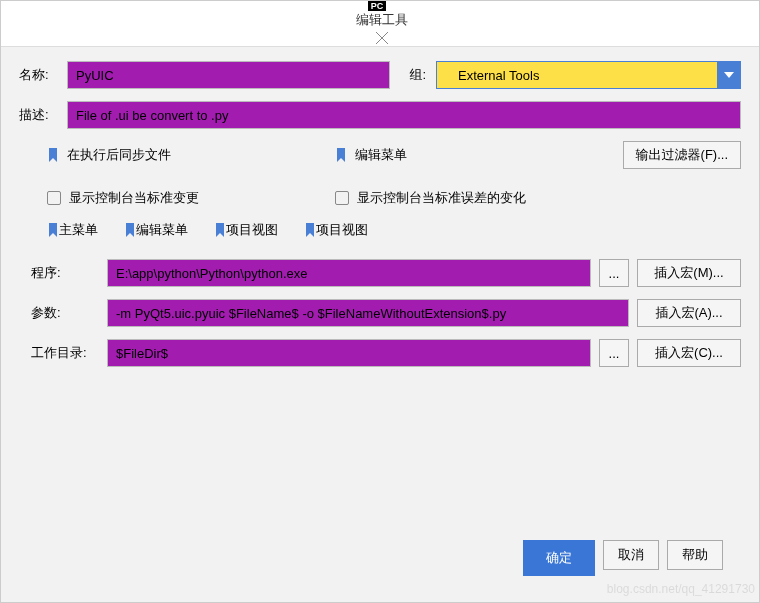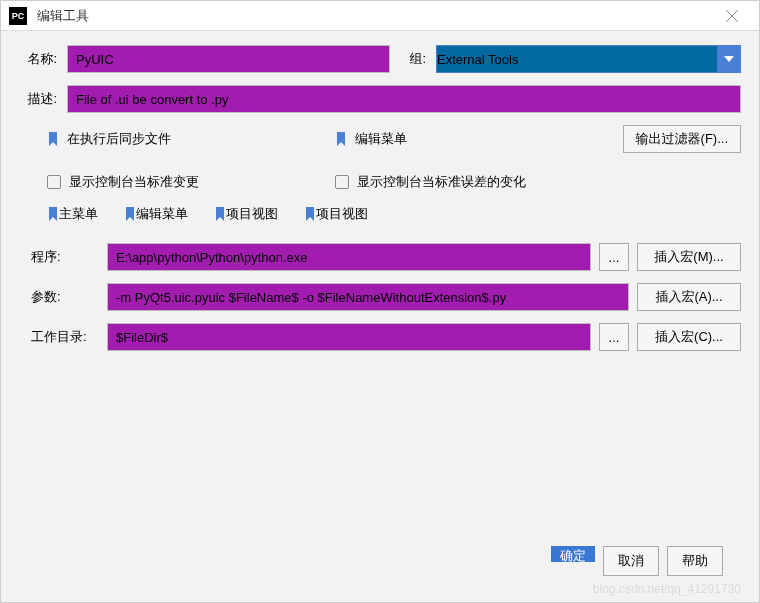--- a/index.html
+++ b/index.html
@@ -1,30 +1,30 @@
 <!DOCTYPE html>
 <html><head>
 <meta charset="utf-8">
 <style>
 * { box-sizing: border-box; margin: 0; padding: 0; }
 body { font-family: "Microsoft YaHei", "Segoe UI", sans-serif; font-size: 13px; color: #000; background: #fff; }
 .window { width: 760px; height: 603px; background: #f2f2f2; border: 1px solid #ccc; display: flex; flex-direction: column; }
-.titlebar { height: 30px; background: #fff; display: flex; align-items: center; padding: 0 4px 0 8px; border-bottom: 1px solid #ddd; }
+.titlebar { height: 46px; background: #fff; display: flex; align-items: center; padding: 0 4px 0 8px; border-bottom: 1px solid #ddd; flex-direction: column; }
 .app-icon { width: 18px; height: 18px; background: #000; display: flex; align-items: center; justify-content: center; color: #fff; font-size: 9px; font-weight: bold; margin-right: 10px; }
 .title { flex: 1; font-size: 13px; color: #333; }
 .close-btn { width: 46px; height: 32px; display: flex; align-items: center; justify-content: center; color: #888; font-size: 16px; cursor: pointer; }
 .close-btn svg { width: 12px; height: 12px; stroke: #888; stroke-width: 1; }
 .content { flex: 1; padding: 14px 18px; display: flex; flex-direction: column; gap: 12px; overflow: hidden; }
 .row { display: flex; align-items: center; gap: 10px; }
-.row label.field-label { width: 38px; text-align: right; }
+.row label.field-label { width: 38px; text-align: left; }
 .text-input { height: 28px; padding: 0 8px; background: #a21caf; border: 1px solid #bbb; font-family: inherit; font-size: 13px; outline: none; }
 .name-input { flex: 1; }
 .group-label { width: 26px; text-align: right; }
 .select-wrap { flex: 1; position: relative; display: flex; }
-.select { flex: 1; height: 28px; padding: 0 0; background: #0369a1; border: 1px solid #4a7fd6; font-family: inherit; font-size: 13px; appearance: none; outline: none; }
+.select { flex: 1; height: 28px; padding: 0 21px; background: #fde047; border: 1px solid #4a7fd6; font-family: inherit; font-size: 13px; appearance: none; outline: none; }
 .select-caret { position: absolute; right: 0; top: 0; width: 24px; height: 28px; background: #4a7fd6; display: flex; align-items: center; justify-content: center; pointer-events: none; }
 .select-caret svg { width: 10px; height: 6px; }
 .desc-input { flex: 1; }
 .section-label { font-size: 13px; color: #000; margin-top: 6px; }
 .options-block { margin-left: 28px; display: flex; flex-direction: column; gap: 20px; }
 .options-row { display: flex; align-items: center; gap: 0; }
 .opt-left { width: 288px; display: flex; align-items: center; gap: 8px; }
 .opt-mid { flex: 1; display: flex; align-items: center; gap: 8px; }
 .bookmark { width: 12px; height: 14px; display: inline-block; }
 .bookmark svg { display: block; }
@@ -32,23 +32,23 @@
 .btn { height: 28px; padding: 0 12px; background: #f5f5f5; border: 1px solid #aaa; font-family: inherit; font-size: 13px; cursor: pointer; }
 .showin-block { margin-left: 28px; display: flex; align-items: center; gap: 26px; margin-top: 2px; margin-bottom: 6px; }
 .showin-item { display: flex; align-items: center; gap: 0; }
 .toolset { display: flex; flex-direction: column; gap: 12px; margin-top: 2px; }
 .tool-row { display: flex; align-items: center; gap: 8px; }
 .tool-row label { width: 80px; text-align: left; padding-left: 12px; }
 .tool-input { flex: 1; }
 .browse-btn { width: 30px; height: 28px; padding: 0; background: #f5f5f5; border: 1px solid #aaa; font-family: inherit; font-size: 13px; cursor: pointer; display: flex; align-items: center; justify-content: center; }
 .macro-btn { width: 104px; }
 .footer { display: flex; justify-content: flex-end; gap: 8px; padding: 12px 18px; margin-top: auto; }
-.btn-primary { background: #3a76d6; color: #fff; border: 1px solid #3a76d6; height: 16px; padding: 0 8px; }
+.btn-primary { background: #3a76d6; color: #fff; border: 1px solid #3a76d6; height: 36px; padding: 0 22px; }
 .btn-secondary { height: 30px; padding: 0 14px; }
-.watermark { position: absolute; bottom: 6px; right: 18px; color: rgba(0,0,0,0.10); font-size: 12px; pointer-events: none; }
+.watermark { position: absolute; bottom: 6px; right: 4px; color: rgba(0,0,0,0.10); font-size: 12px; pointer-events: none; }
 .window { position: relative; }
 </style>
 </head>
 <body>
 
 <div class="window">
   <div class="titlebar">
     <div class="app-icon">PC</div>
     <div class="title">编辑工具</div>
     <div class="close-btn">

